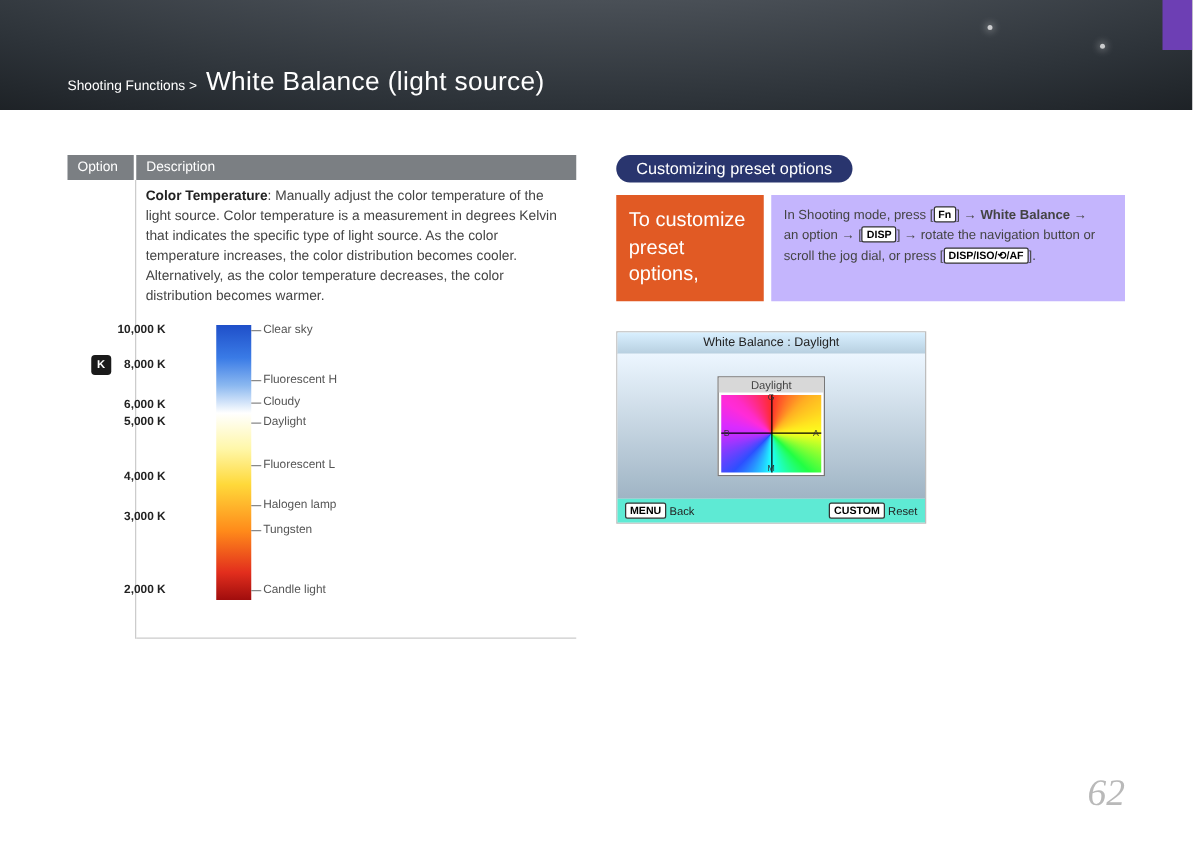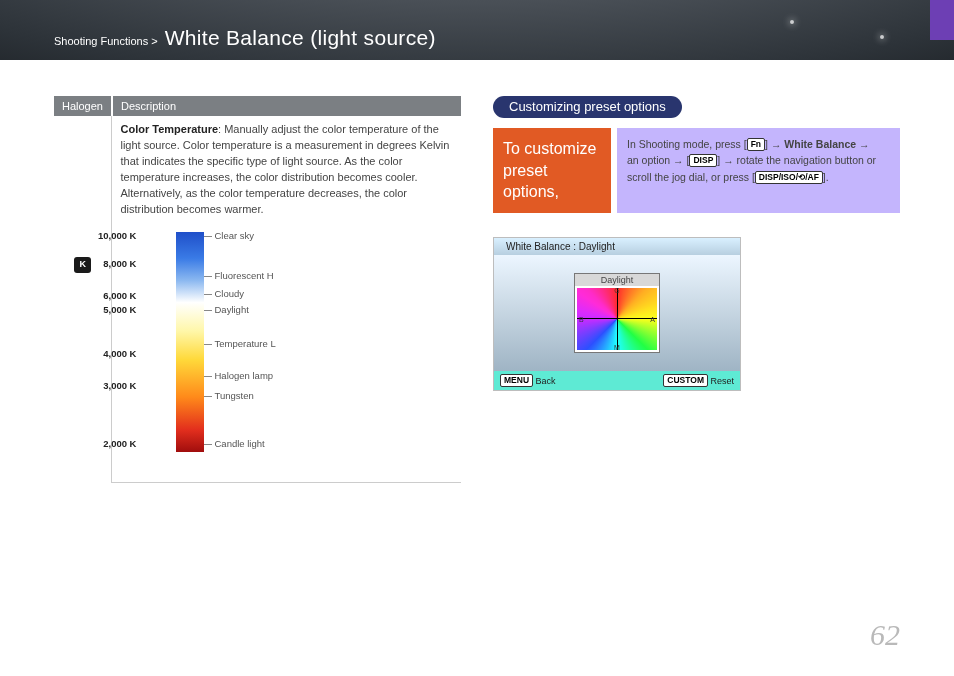--- a/index.html
+++ b/index.html
@@ -9,21 +9,21 @@
     background: #fff;
     color: #444;
     width: 954px;
     height: 676px;
     position: relative;
     overflow: hidden;
   }
 
   
   .header-band {
-    height: 60px;
+    height: 88px;
     background: radial-gradient(ellipse 900px 260px at 50% -120px,
           #6a7076 0%, #4b5158 45%, #2d3339 78%, #1a1e22 100%);
     position: relative;
     overflow: hidden;
     padding-left: 54px;
     display: flex;
     align-items: flex-end;
   }
   .header-band::before,
   .header-band::after {
@@ -188,20 +188,21 @@
 
   
   .screen {
     width: 248px;
     border: 1px solid #bdbdbd;
     margin-left: 0;
   }
   .screen-title {
     background: linear-gradient(#d9f0ff, #b7cfe0);
     font-size: 10px;
+    text-align: center;
     padding: 3px 12px;
     color: #222;
   }
   .screen-body {
     height: 116px;
     background: linear-gradient(#ecf6ff 0%, #9fb4c4 100%);
     display: flex;
     align-items: center;
     justify-content: center;
   }
@@ -262,21 +263,21 @@
     <span class="title">White Balance (light source)</span>
   </div>
 </div>
 
 <div class="page">
 
   <div class="col">
     <table class="opt">
       <tbody>
           <tr>
-        <th style="width:54px">Halogen</th>
+        <th style="width:54px">Option</th>
         <th>Description</th>
       </tr>
       <tr>
         <td class="left">
           <span class="k-badge">K</span>
         </td>
         <td class="right">
           <span class="desc">
             <strong>Color Temperature</strong><span>: Manually adjust the color temperature of the light source. Color temperature is a measurement in degrees Kelvin that indicates the specific type of light source. As the color temperature increases, the color distribution becomes cooler. Alternatively, as the color temperature decreases, the color distribution becomes warmer.</span>
           </span>
@@ -290,21 +291,21 @@
             <span class="klabel" style="top:57px">6,000 K</span>
             <span class="klabel" style="top:71px">5,000 K</span>
             <span class="klabel" style="top:115px">4,000 K</span>
             <span class="klabel" style="top:147px">3,000 K</span>
             <span class="klabel" style="top:205px">2,000 K</span>
 
             <span class="rlabel" style="top:-3px">Clear sky</span>
             <span class="rlabel" style="top:37px">Fluorescent H</span>
             <span class="rlabel" style="top:55px">Cloudy</span>
             <span class="rlabel" style="top:71px">Daylight</span>
-            <span class="rlabel" style="top:105px">Temperature L</span>
+            <span class="rlabel" style="top:105px">Fluorescent L</span>
             <span class="rlabel" style="top:137px">Halogen lamp</span>
             <span class="rlabel" style="top:157px">Tungsten</span>
             <span class="rlabel" style="top:205px">Candle light</span>
           </div>
         </td>
       </tr>
     </tbody>
       </table>
   </div>
 

